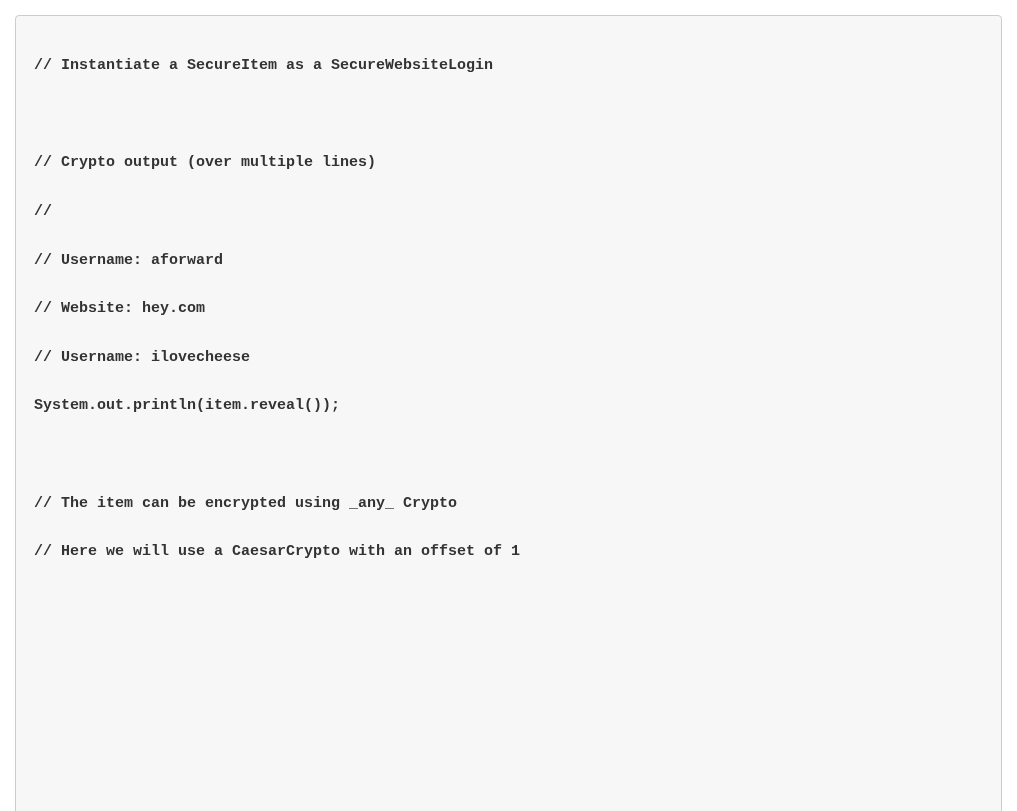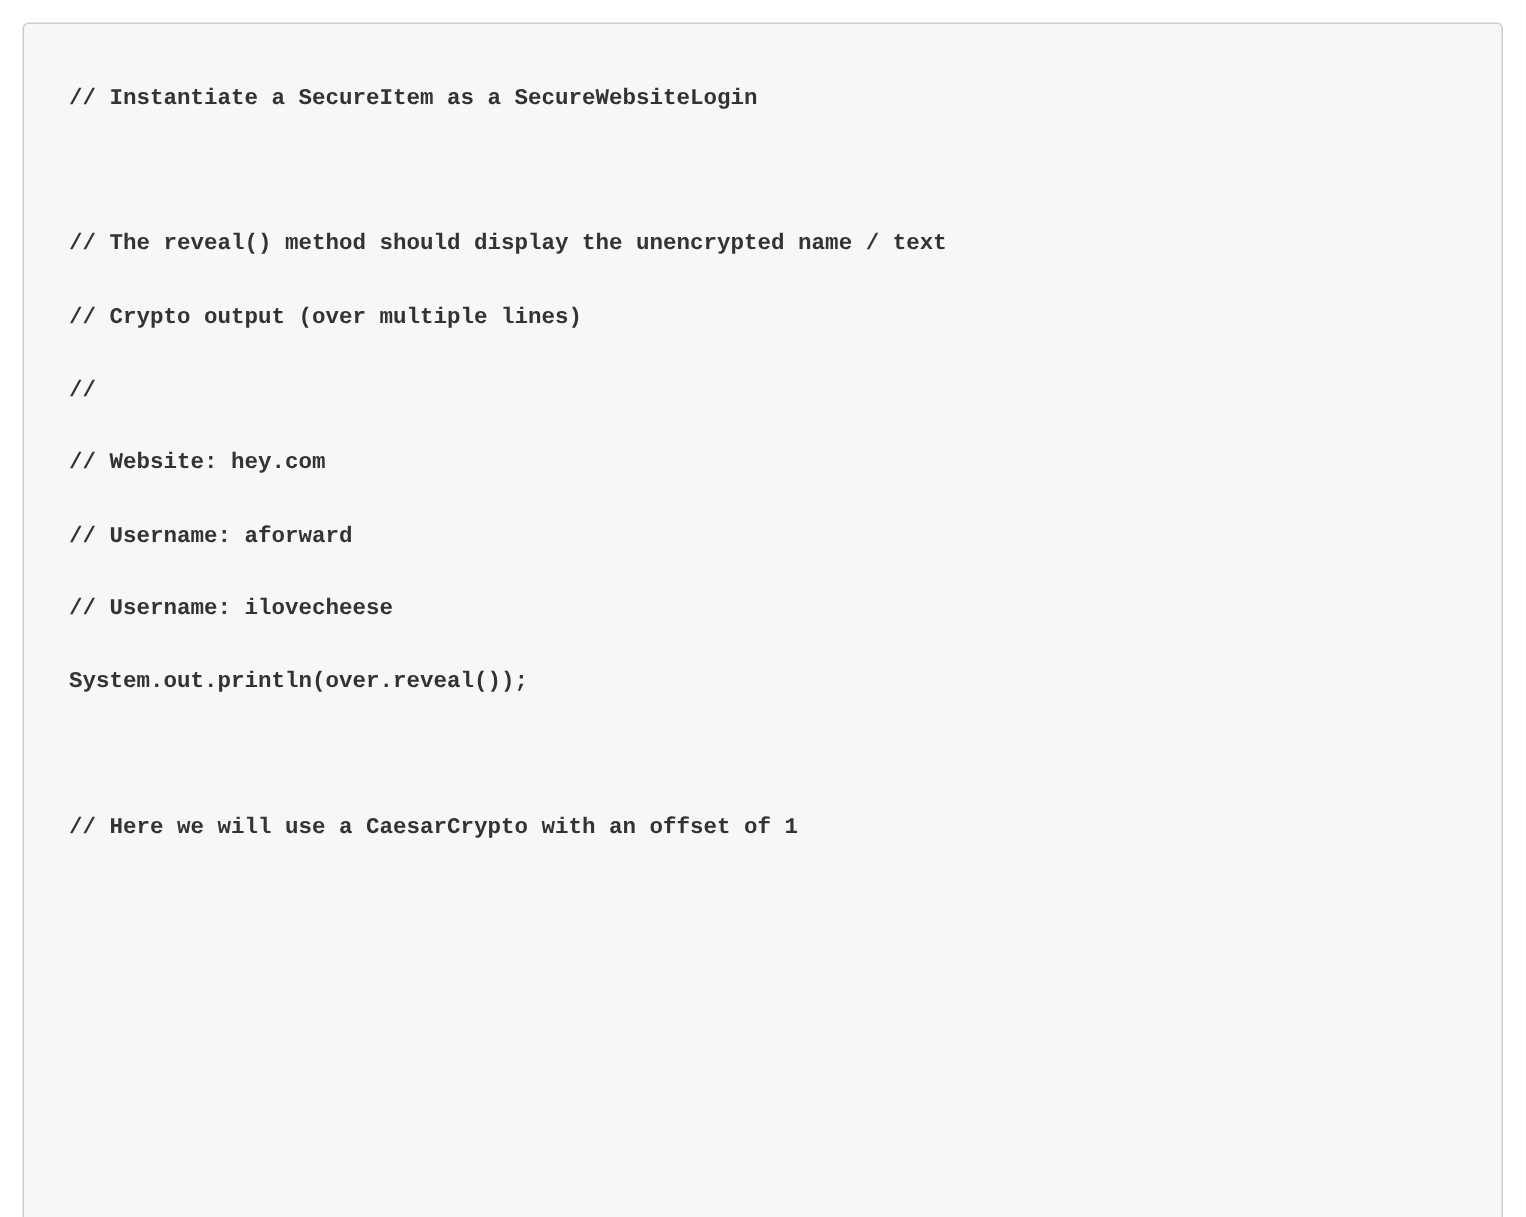--- a/index.html
+++ b/index.html
@@ -21,37 +21,36 @@
       font-size: 15px;
       line-height: 1.62;
       color: #333333;
       white-space: pre;
       overflow-x: auto;
       font-weight: bold;
     }
     .code-line {
       display: block;
       min-height: 1.62em;
-      margin-left: 12px;
     }
   </style>
 </head>
 <body>
 
 <div class="code-block">
 <span class="code-line">// Instantiate a SecureItem as a SecureWebsiteLogin</span>
 <span class="code-line"></span>
-<span class="code-line">// The reveal() method should display the unencrypted name / text</span>
 <span class="code-line">// Crypto output (over multiple lines)</span>
 <span class="code-line">//</span>
+<span class="code-line">// Username: aforward</span>
 <span class="code-line">// Website: hey.com</span>
-<span class="code-line">// Username: aforward</span>
 <span class="code-line">// Username: ilovecheese</span>
-<span class="code-line">System.out.println(over.reveal());</span>
+<span class="code-line">System.out.println(item.reveal());</span>
 <span class="code-line"></span>
+<span class="code-line">// The item can be encrypted using _any_ Crypto</span>
 <span class="code-line">// Here we will use a CaesarCrypto with an offset of 1</span>
 <span class="code-line"></span>
 
 
 
 
 
 
 
 

